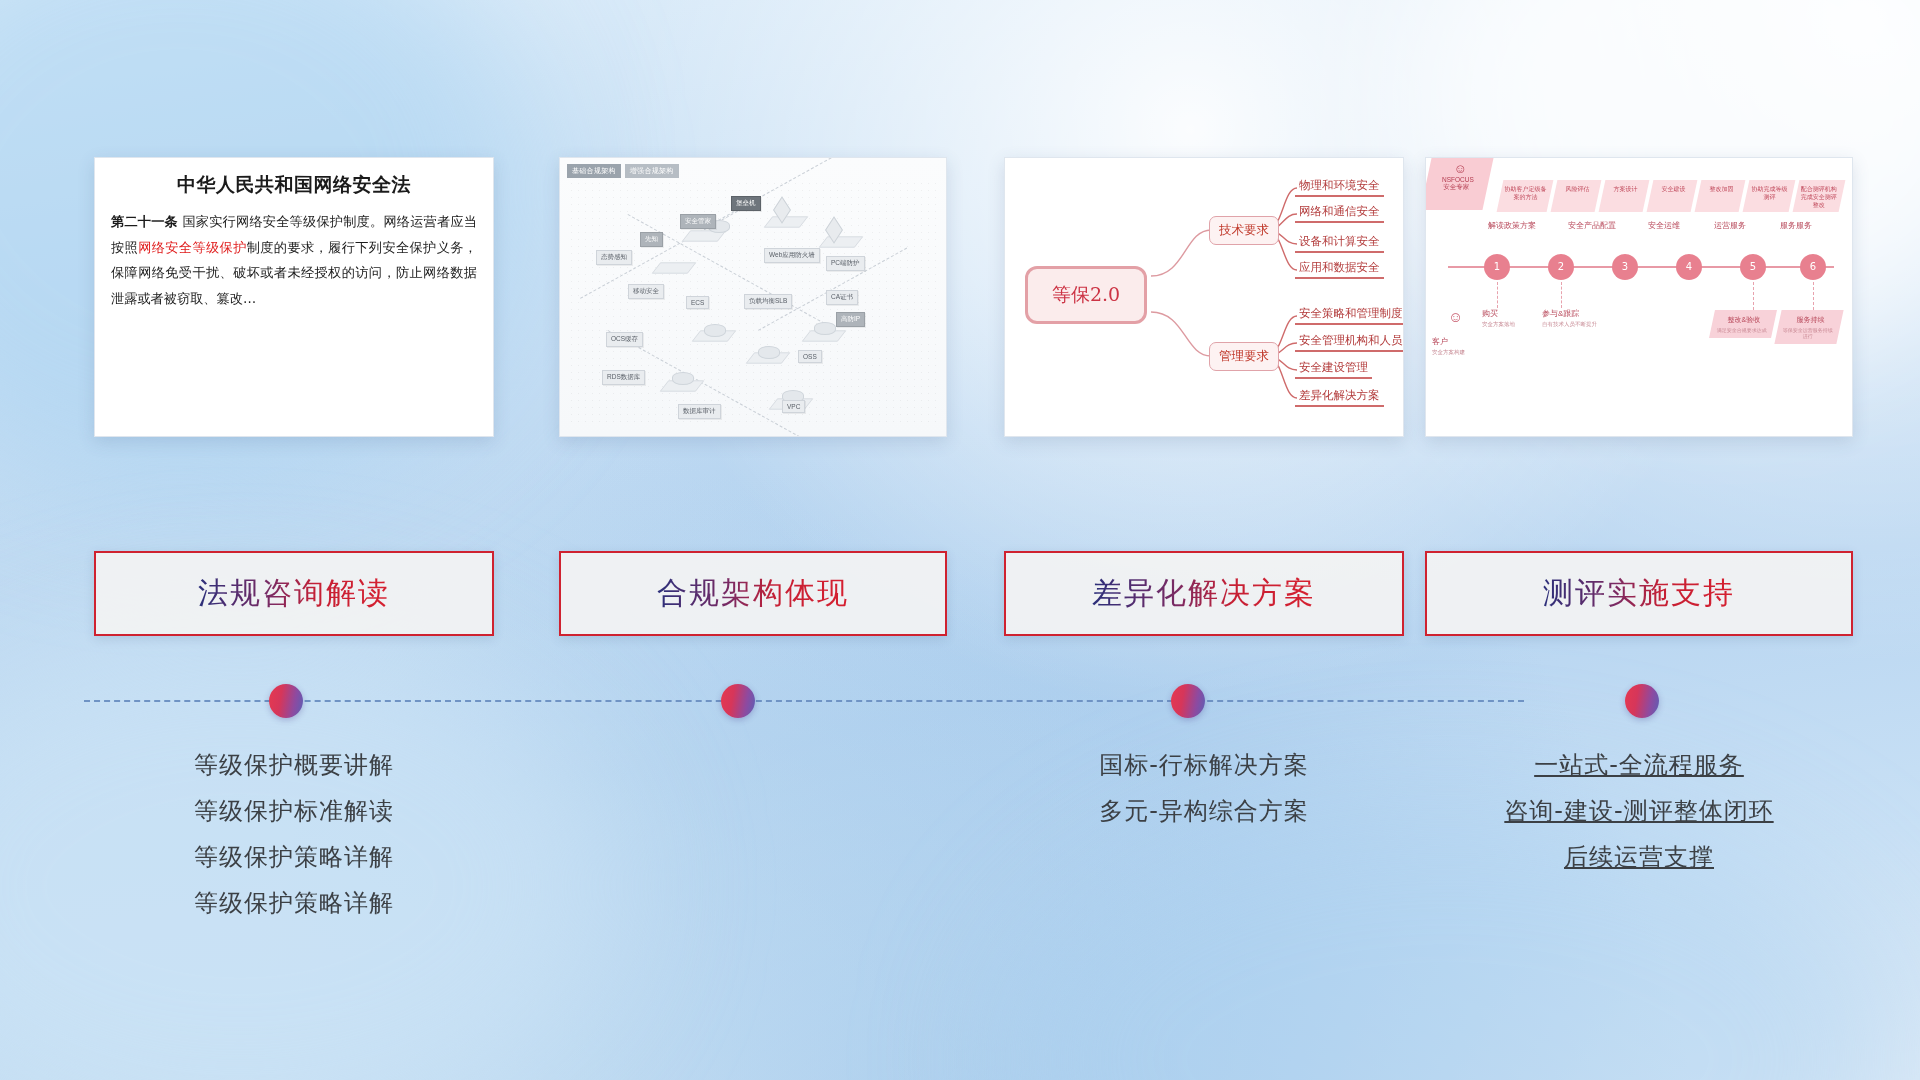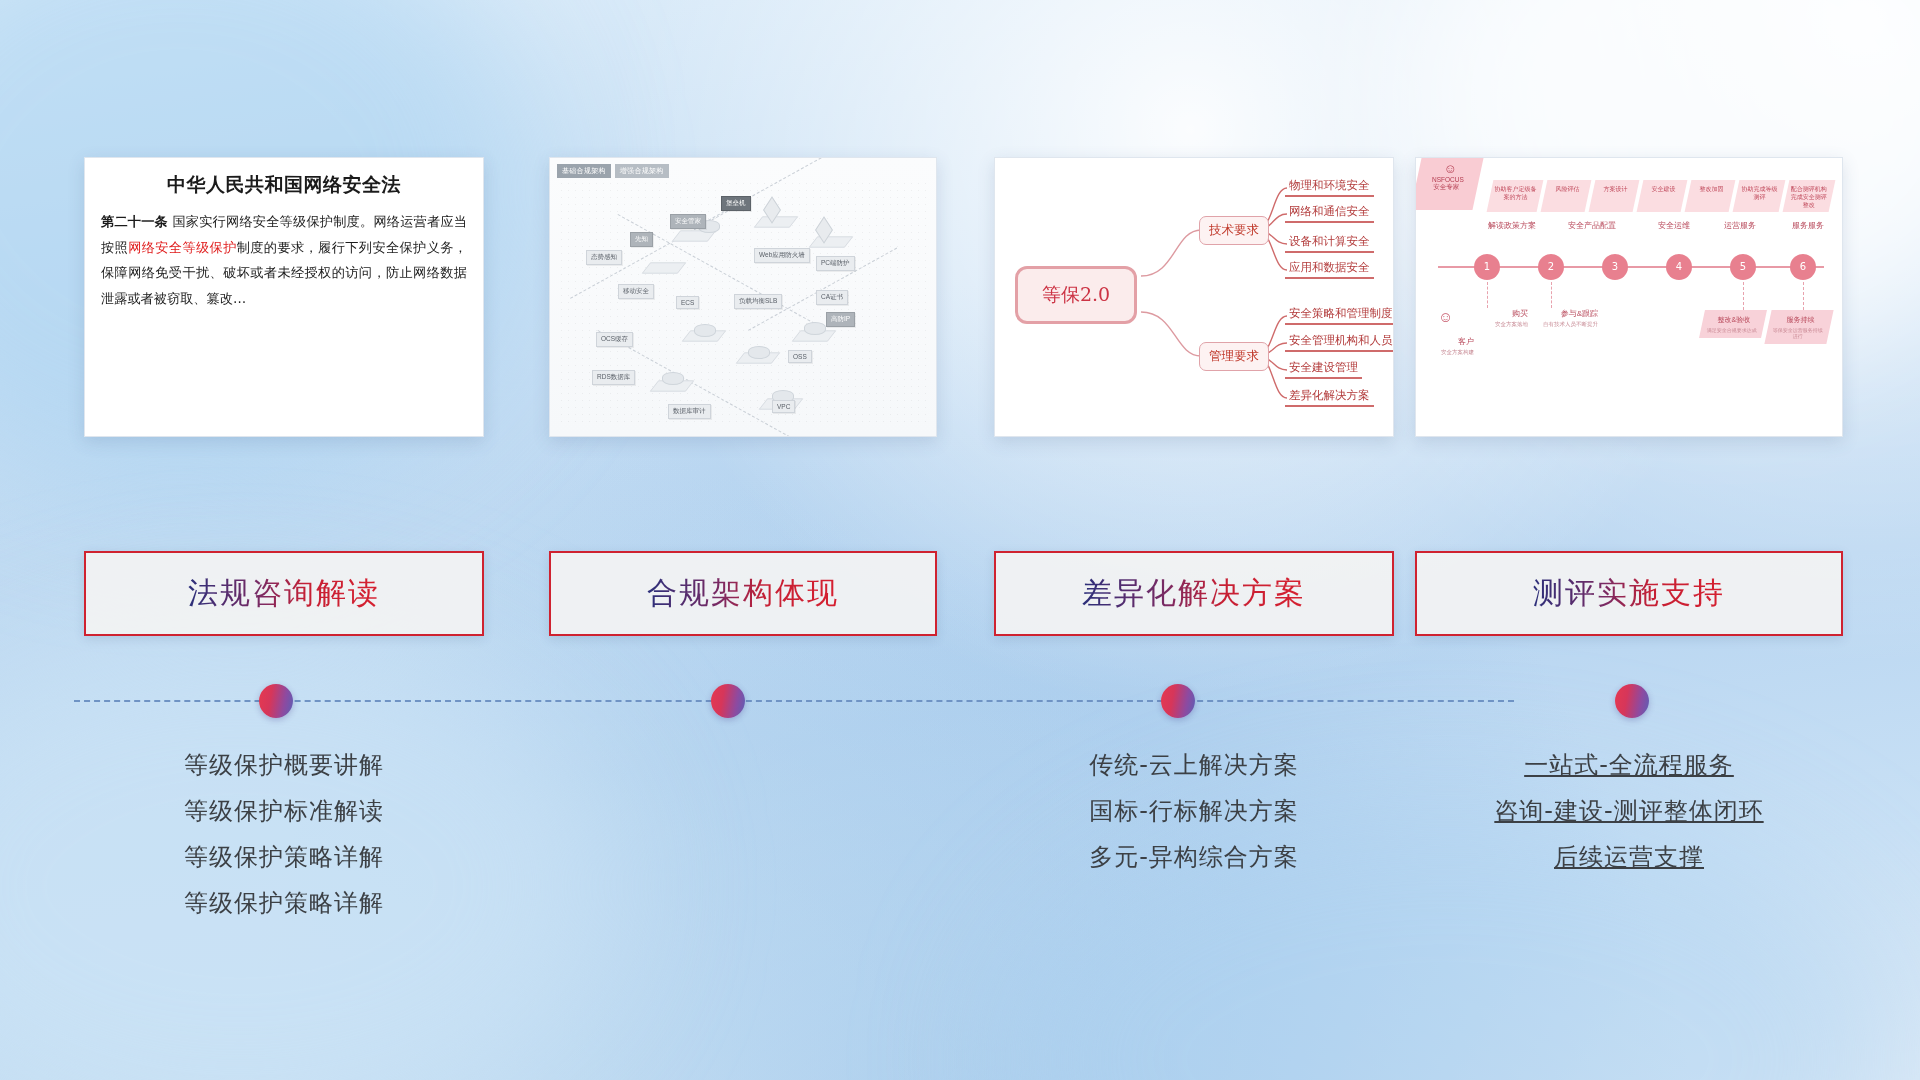--- a/index.html
+++ b/index.html
@@ -13,21 +13,21 @@
       radial-gradient(ellipse at 8% 96%, rgba(196,222,242,0.95) 0%, rgba(196,222,242,0) 45%),
       radial-gradient(ellipse at 50% 118%, rgba(150,193,232,0.85) 0%, rgba(150,193,232,0) 55%),
       linear-gradient(170deg,#dfeefa 0%,#cfe4f6 18%,#bed9f2 42%,#b9d6f1 62%,#c8e0f5 82%,#dceaf7 100%);
   }
   .bg-blob { position:absolute; border-radius:50%; filter:blur(70px); pointer-events:none; }
   .blob-a { left:-180px; top:-120px; width:720px; height:620px; background:rgba(167,209,240,0.55); }
   .blob-b { right:-120px; top:-160px; width:640px; height:520px; background:rgba(255,255,255,0.75); }
   .blob-c { left:52%;  top:74%;  width:900px; height:520px; background:rgba(171,209,240,0.45); }
   .blob-d { left:-140px; top:58%; width:760px; height:520px; background:rgba(205,228,247,0.6); }
 
-  .stage { position:absolute; left:6px; top:0; width:1568px; height:1080px; }
+  .stage { position:absolute; left:16px; top:0; width:1568px; height:1080px; }
 
   
   .thumb {
     position:absolute; top:157px; height:280px;
     background:#fff;
     border:1px solid #dfe6ee;
     box-shadow:0 5px 16px rgba(60,90,130,0.16);
     overflow:hidden;
   }
   .thumb-1 { left:78px;   width:400px; padding:14px 16px 10px; }
@@ -96,21 +96,21 @@
   .nsf-expert { position:absolute; left:0; top:0; width:62px; height:52px;
                 background:#f9ccd3; color:#b43c50; font-size:6.5px; text-align:center;
                 transform:skewX(-12deg); padding-top:4px; }
   .nsf-expert span { display:block; transform:skewX(12deg); }
   .nsf-line { position:absolute; left:22px; right:18px; top:108px;
               height:2px; background:#e89aa6; }
   .nsf-step { position:absolute; top:96px; width:26px; height:26px; border-radius:50%;
               background:#e8808f; color:#fff; font-size:10px; text-align:center;
               line-height:26px; font-family:"DejaVu Sans",sans-serif; }
   .nsf-dash { position:absolute; width:0; border-left:1px dashed #e8a2ad; }
-  .nsf-tag { position:absolute; color:#b8485a; font-size:7px; text-align:right; }
+  .nsf-tag { position:absolute; color:#b8485a; font-size:7px; text-align:left; }
   .nsf-tag b { display:block; font-size:8px; font-weight:normal; }
   .nsf-tag i { display:block; font-style:normal; font-size:5.5px; color:#c98e98; margin-top:2px; }
   .nsf-tile { position:absolute; background:#f8d2d9; transform:skewX(-12deg);
               color:#b8485a; font-size:7px; text-align:center; padding:5px 4px; }
   .nsf-tile span { display:block; transform:skewX(12deg); }
   .nsf-tile i { display:block; transform:skewX(12deg); font-style:normal;
                 font-size:5px; color:#cb8c97; margin-top:2px; }
   .nsf-person { position:absolute; color:#c85a6c; font-size:15px; }
 
   
@@ -368,21 +368,20 @@
   <div class="dot dot-3"></div>
   <div class="dot dot-4"></div>
 
   <div class="col col-1">
     <div class="bullet">等级保护概要讲解</div>
     <div class="bullet">等级保护标准解读</div>
     <div class="bullet">等级保护策略详解</div>
     <div class="bullet">等级保护策略详解</div>
   </div>
   <div class="col col-3">
-    <div class="bullet">传统-云上解决方案</div>
     <div class="bullet">国标-行标解决方案</div>
     <div class="bullet">多元-异构综合方案</div>
   </div>
   <div class="col col-4">
     <div class="bullet">一站式-全流程服务</div>
     <div class="bullet">咨询-建设-测评整体闭环</div>
     <div class="bullet">后续运营支撑</div>
   </div>
 
 </div>

